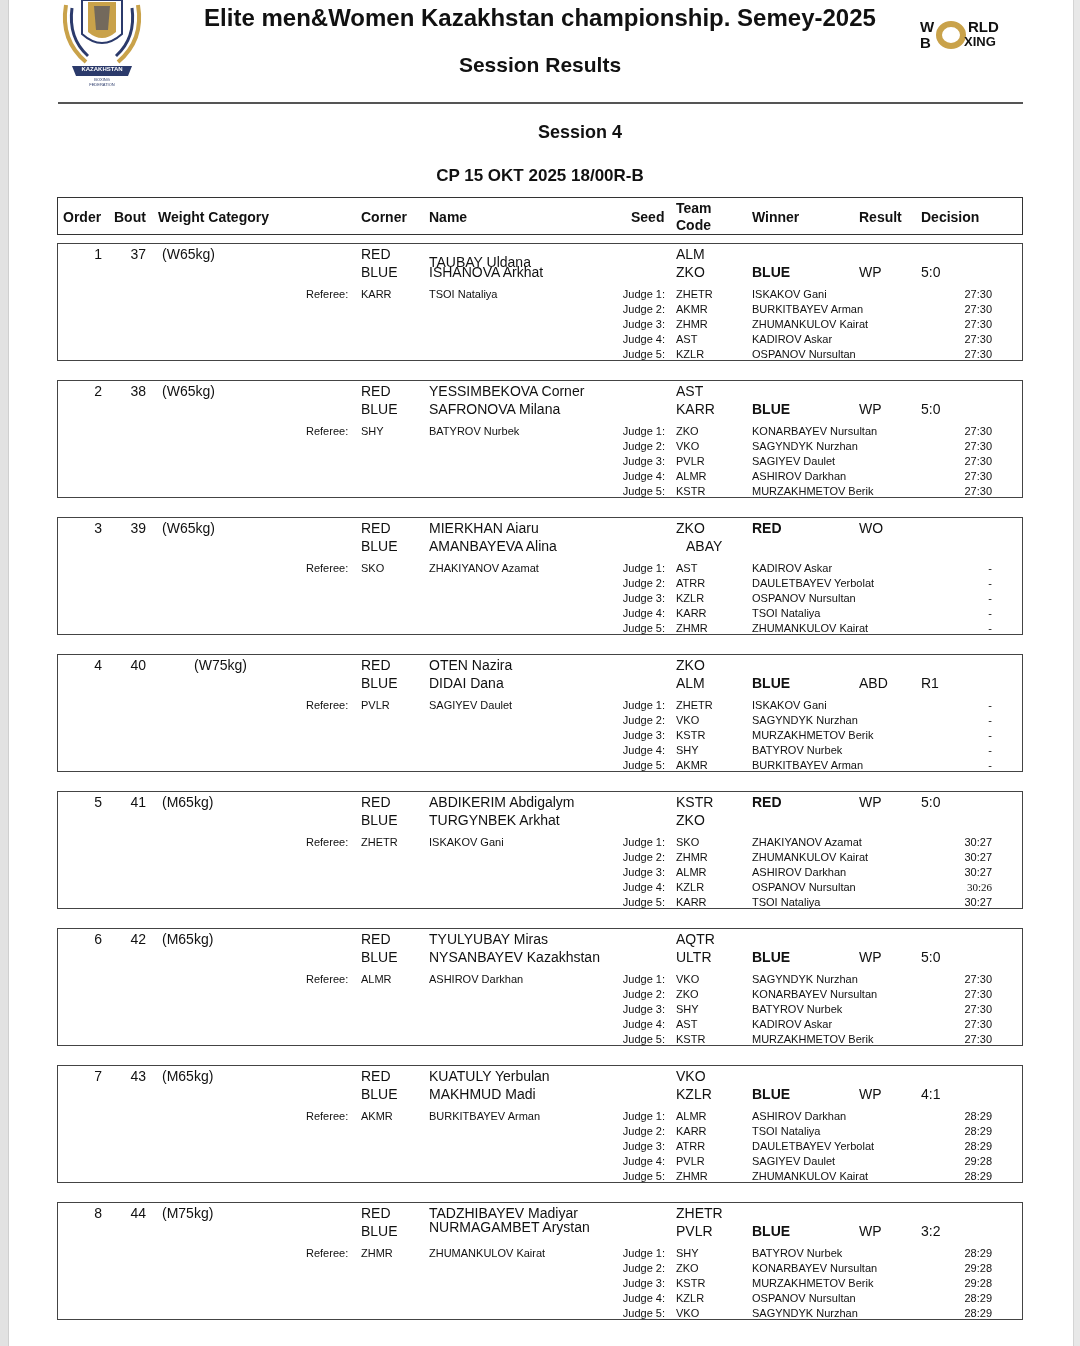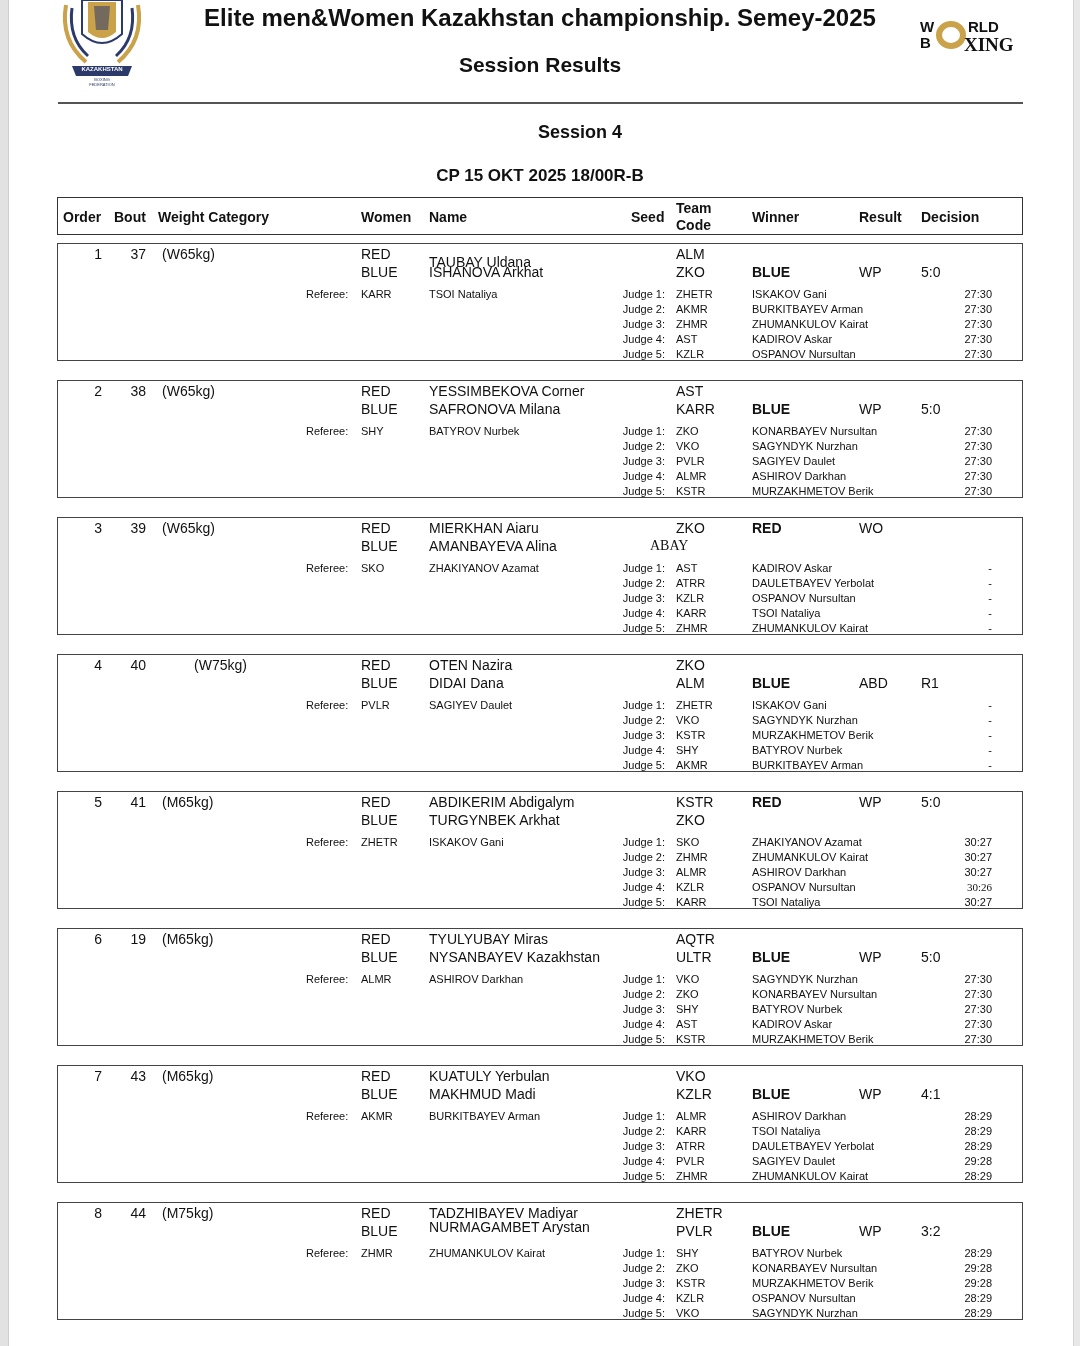--- a/index.html
+++ b/index.html
@@ -45,34 +45,34 @@
   <div style="position:absolute;left:18px;top:82px;width:56px;text-align:center;font-size:4px;color:#2b3a6b;">FEDERATION</div>
 </div>
 
 <div class="logo-wb">
   <span style="position:absolute;left:0;top:0;font-weight:bold;font-size:15px;">W</span>
   <span style="position:absolute;left:0;top:16px;font-weight:bold;font-size:15px;">B</span>
   <svg style="position:absolute;left:16px;top:3px;" width="30" height="28" viewBox="0 0 30 28">
     <ellipse cx="15" cy="14" rx="12" ry="11" fill="none" stroke="#c9a24a" stroke-width="6"></ellipse>
   </svg>
   <span style="position:absolute;left:48px;top:0;font-weight:bold;font-size:15px;">RLD</span>
-  <span style="position:absolute;left:44px;top:16px;font-weight:bold;font-size:19px;font-family:Liberation Serif, serif;">XING</span>
+  <span style="position:absolute;left:44px;top:16px;font-weight:bold;font-size:13px;">XING</span>
 </div>
 
 <div class="title t1">Elite men&amp;Women Kazakhstan championship. Semey-2025</div>
 <div class="title t2">Session Results</div>
 <div class="hr"></div>
 <div class="title t3">Session 4</div>
 <div class="title t4">CP 15 OKT 2025  18/00R-B</div>
 
 <div class="hdr">
   <span style="left:5px;">Order</span>
   <span style="left:56px;">Bout</span>
   <span style="left:100px;">Weight Category</span>
-  <span style="left:303px;">Women</span>
+  <span style="left:303px;">Corner</span>
   <span style="left:371px;">Name</span>
   <span style="left:573px;">Seed</span>
   <span style="left:618px;top:2px;">Team</span>
   <span style="left:618px;top:19px;">Code</span>
   <span style="left:694px;">Winner</span>
   <span style="left:801px;">Result</span>
   <span style="left:863px;">Decision</span>
 </div>
 
 <div id="bouts">
@@ -156,21 +156,21 @@
   </div>
     <div class="bout" style="top: 517px;">
     <div class="c right" style="left:2px;width:42px;top:2px;">3</div>
     <div class="c right" style="left:50px;width:38px;top:2px;">39</div>
     <div class="c" style="left:104px;top:2px;">(W65kg)</div>
     <div class="c" style="left:303px;top:2px;">RED</div>
     <div class="c" style="left:371px;top:2px;">MIERKHAN Aiaru</div>
     <div class="c" style="left:618px;top:2px;">ZKO</div>
     <div class="c" style="left:303px;top:20px;">BLUE</div>
     <div class="c" style="left:371px;top:20px;">AMANBAYEVA Alina</div>
-    <div class="c" style="left:592px;top:20px;font-family:Liberation Serif, serif;">ABAY</div>
+    <div class="c" style="left:628px;top:20px;">ABAY</div>
     <div class="c bold wrow" style="left: 694px; top: 2px;">RED</div>
     <div class="c wrow" style="left: 801px; top: 2px;">WO</div>
     <div class="c wrow" style="left: 863px; top: 2px;"></div>
     <div class="s" style="left:248px;top:44px;">Referee:</div>
     <div class="s" style="left:303px;top:44px;">SKO</div>
     <div class="s" style="left:371px;top:44px;">ZHAKIYANOV Azamat</div>
     <div class="judges">
         <div class="s" style="top: 44px; left: 555px; width: 52px; text-align: right;">Judge 1:</div>
         <div class="s" style="top: 44px; left: 618px;">AST</div>
         <div class="s" style="top: 44px; left: 694px;">KADIROV Askar</div>
@@ -266,21 +266,21 @@
         <div class="s" style="top: 89px; left: 694px;">OSPANOV Nursultan</div>
         <div class="s" style="top: 89px; left: 880px; width: 54px; text-align: right; font-family: Liberation Serif, serif;">30:26</div>
         <div class="s" style="top: 104px; left: 555px; width: 52px; text-align: right;">Judge 5:</div>
         <div class="s" style="top: 104px; left: 618px;">KARR</div>
         <div class="s" style="top: 104px; left: 694px;">TSOI Nataliya</div>
         <div class="s" style="top: 104px; left: 880px; width: 54px; text-align: right;">30:27</div>
       </div>
   </div>
     <div class="bout" style="top: 928px;">
     <div class="c right" style="left:2px;width:42px;top:2px;">6</div>
-    <div class="c right" style="left:50px;width:38px;top:2px;">19</div>
+    <div class="c right" style="left:50px;width:38px;top:2px;">42</div>
     <div class="c" style="left:104px;top:2px;">(M65kg)</div>
     <div class="c" style="left:303px;top:2px;">RED</div>
     <div class="c" style="left:371px;top:2px;">TYULYUBAY Miras</div>
     <div class="c" style="left:618px;top:2px;">AQTR</div>
     <div class="c" style="left:303px;top:20px;">BLUE</div>
     <div class="c" style="left:371px;top:20px;">NYSANBAYEV Kazakhstan</div>
     <div class="c" style="left:618px;top:20px;">ULTR</div>
     <div class="c bold wrow" style="left: 694px; top: 20px;">BLUE</div>
     <div class="c wrow" style="left: 801px; top: 20px;">WP</div>
     <div class="c wrow" style="left: 863px; top: 20px;">5:0</div>

